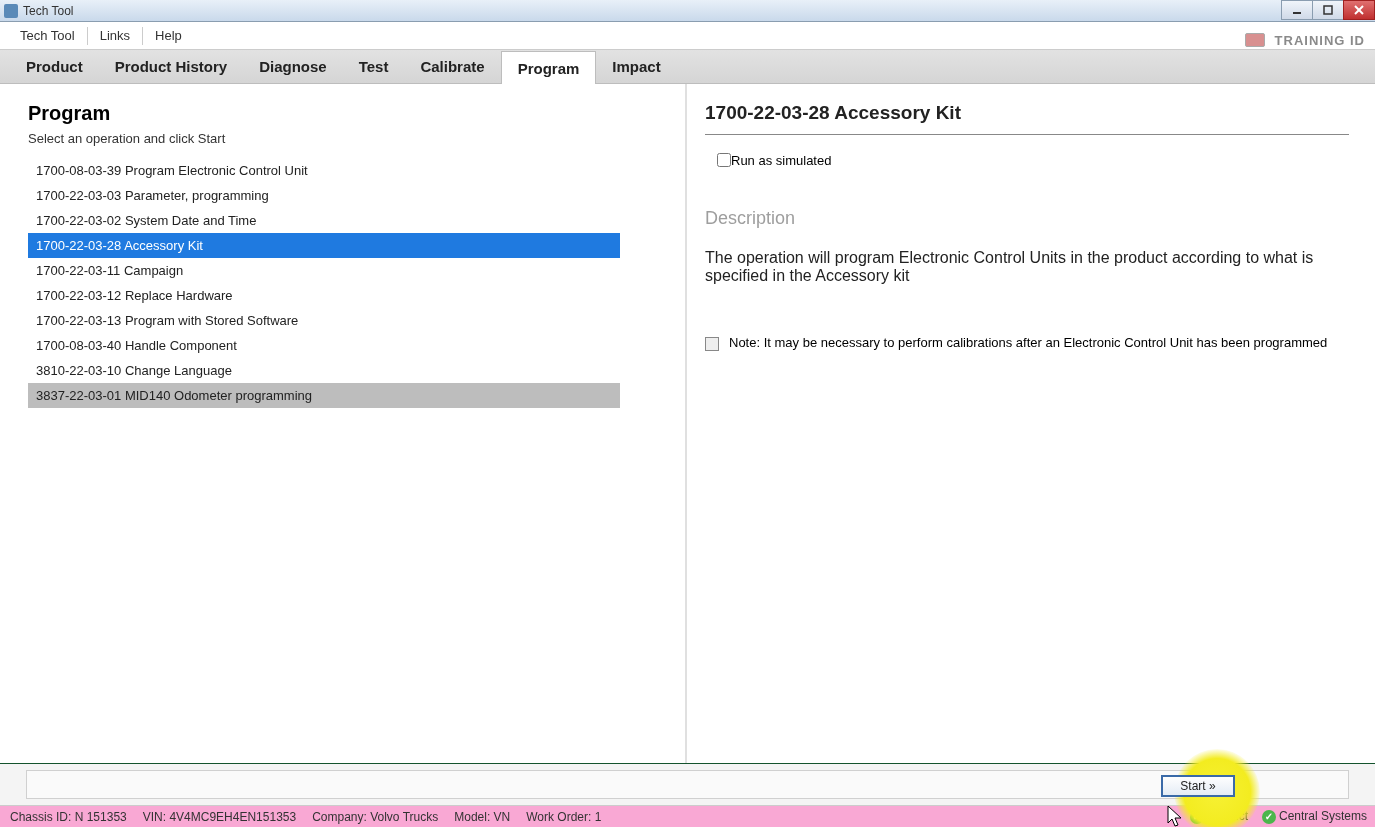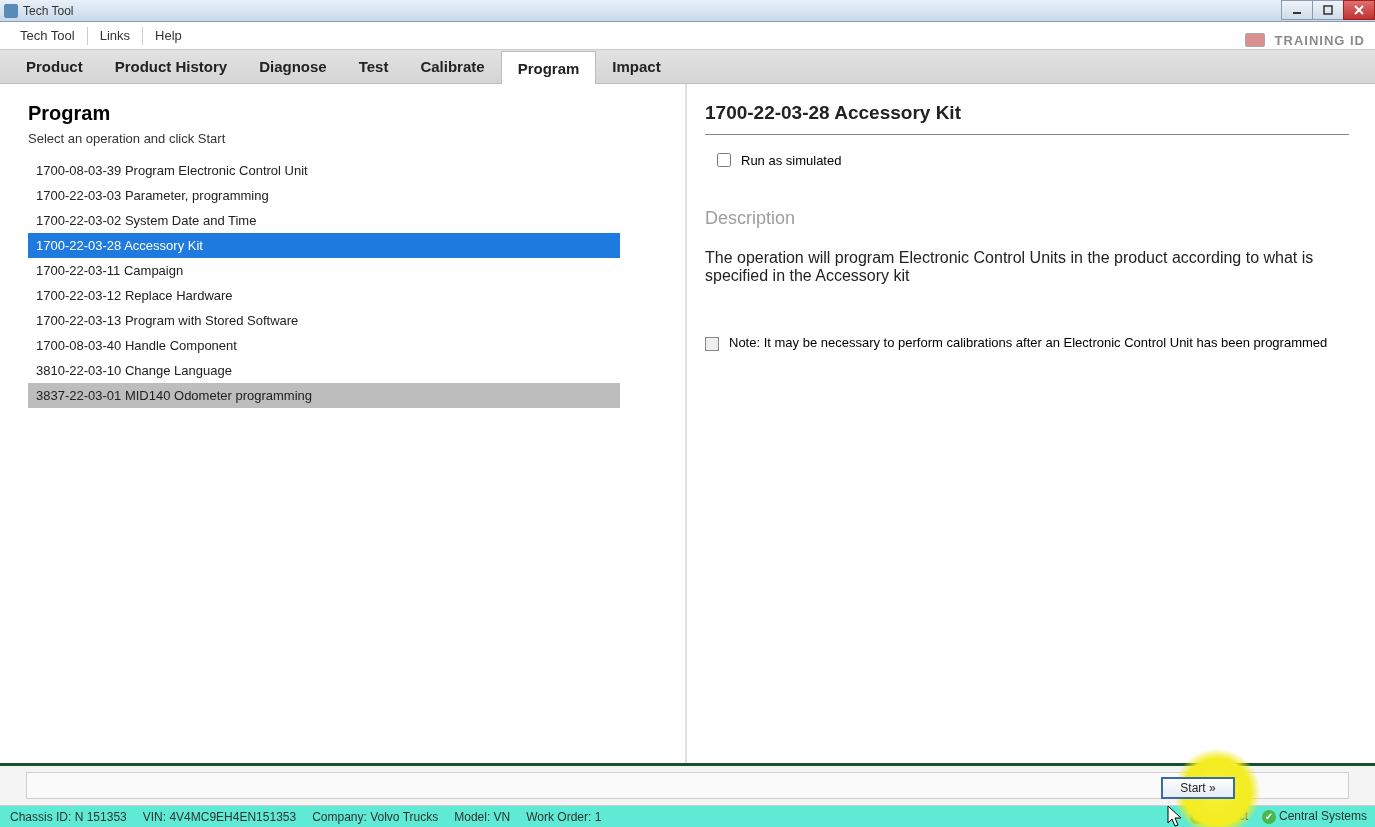--- a/index.html
+++ b/index.html
@@ -136,21 +136,21 @@
   border: none;
   border-top: 1px solid #888;
   margin-bottom: 18px;
 }
 .right-panel .instr {
   font-size: 13px;
   color: #333;
   margin-bottom: 10px;
 }
 .chk-row {
-  display: flex; gap: 10px;
+  display: flex; 
   font-size: 13px;
   margin-left: 12px;
   margin-bottom: 40px;
 }
 .chk-row input { width: 14px; height: 14px; }
 .section-label {
   font-size: 18px;
   color: #9e9e9e;
   margin-bottom: 20px;
 }
@@ -167,21 +167,21 @@
 .note-icon {
   width: 14px; height: 14px;
   border: 1px solid #888;
   background: #eee;
   flex-shrink: 0;
   margin-top: 2px;
 }
 
 .bottom-bar {
   height: 42px;
-  border-top: 3px solid #14532d;
+  border-top: 1px solid #14532d;
   display: flex;
   align-items: center;
   justify-content: flex-end;
   padding: 0 120px 0 0;
   position: relative;
   background: #f4f4f4;
 }
 .bottom-bar .inner {
   position: absolute;
   left: 26px; right: 26px; top: 6px; bottom: 6px;
@@ -218,21 +218,21 @@
 .cursor-arrow {
   position: absolute;
   right: 190px;
   bottom: -24px;
   z-index: 4;
   pointer-events: none;
 }
 
 .statusbar {
   height: 22px;
-  background: #5eead4;
+  background: #f9a8d4;
   border-top: 1px solid #ccc;
   display: flex;
   align-items: center;
   font-size: 12px;
   color: #333;
   padding: 0 10px;
   gap: 16px;
   position: relative;
 }
 .statusbar .right-status {

